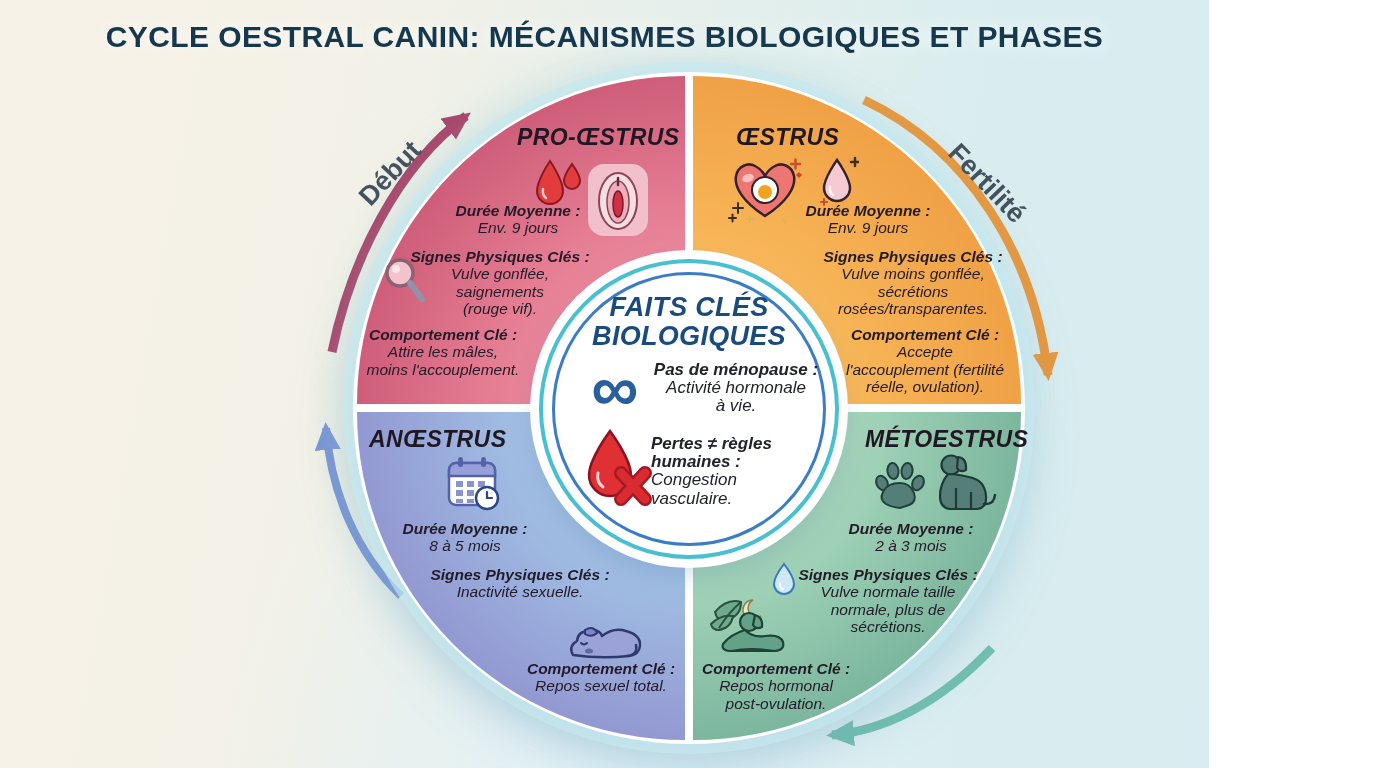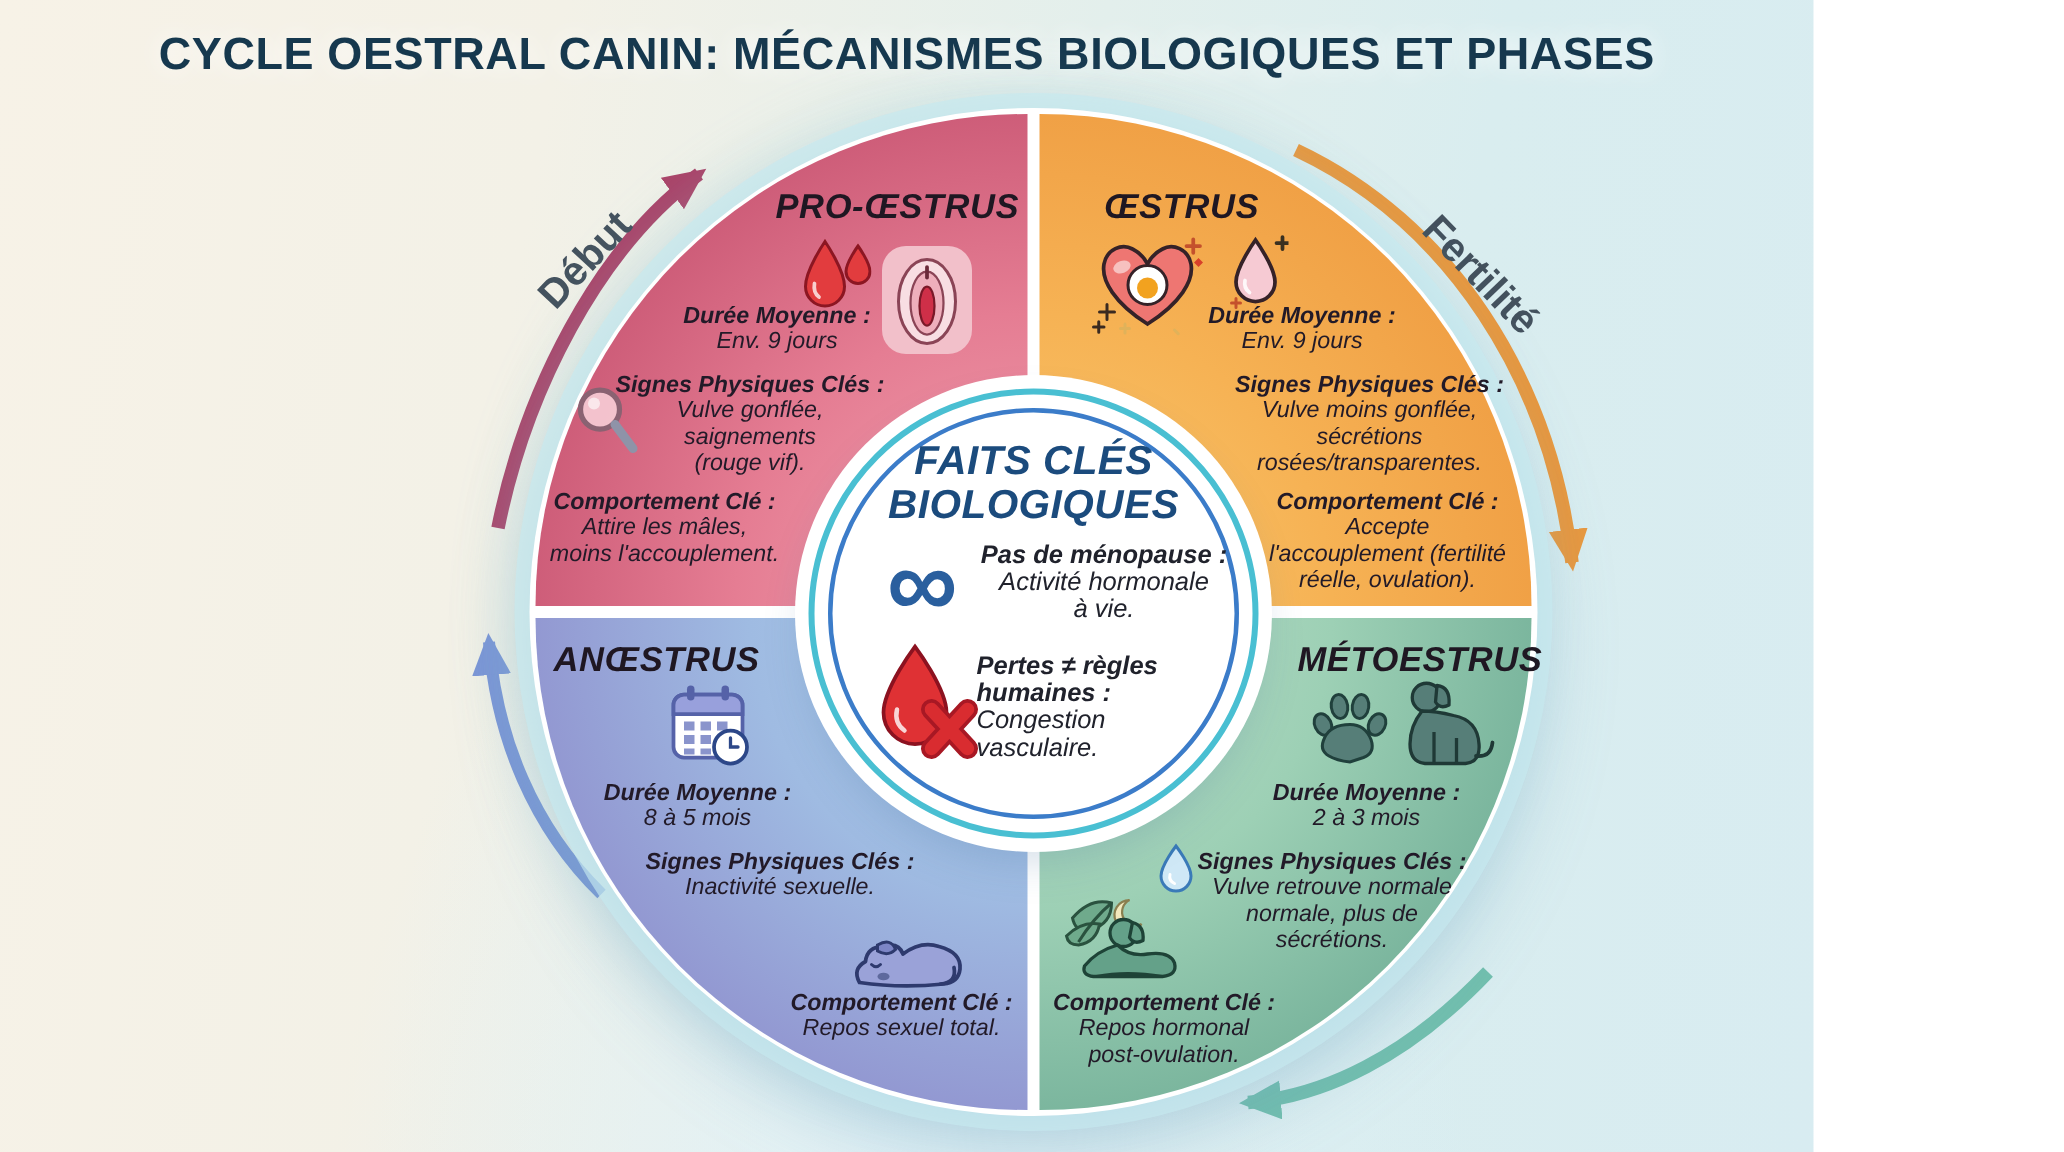--- a/index.html
+++ b/index.html
@@ -262,21 +262,21 @@
         <span>2 à 3 mois</span>
       </div>
 
       <svg class="icon" style="left:78px; top:150px;" width="26" height="34" viewBox="0 0 26 34">
         <path d="M13 2 C13 2 3 15 3 22 a10 10 0 0 0 20 0 C23 15 13 2 13 2 Z" fill="#cfe8f6" stroke="#3a7ab8" stroke-width="2"></path>
         <path d="M9 21 q-1 4 3 6" fill="none" stroke="#fff" stroke-width="2" stroke-linecap="round"></path>
       </svg>
 
       <div class="blk" style="left:75px; top:154px; width:240px;">
         <b>Signes Physiques Clés :</b>
-        <span style="display:block">Vulve retrouve normale</span>
+        <span style="display:block">Vulve normale taille</span>
         <span style="display:block">normale, plus de</span>
         <span style="display:block">sécrétions.</span>
       </div>
 
       <svg class="icon" style="left:8px; top:178px;" width="100" height="70" viewBox="0 0 100 70">
         <path d="M14 22 Q26 8 40 12 Q40 26 26 30 Q16 32 14 22 Z" fill="#6faa8c" stroke="#2a523f" stroke-width="2"></path>
         <path d="M10 34 Q20 24 32 26 Q30 38 18 40 Q11 40 10 34 Z" fill="#6faa8c" stroke="#2a523f" stroke-width="2"></path>
         <path d="M40 12 Q28 22 18 38" fill="none" stroke="#2a523f" stroke-width="2"></path>
         <path d="M52 10 a10 10 0 1 0 8 16 a8 8 0 0 1 -8 -16 Z" fill="#f2e9bd" stroke="#8a8050" stroke-width="1.5"></path>
         <g fill="#64a189" stroke="#1e4337" stroke-width="2.2" stroke-linejoin="round">

